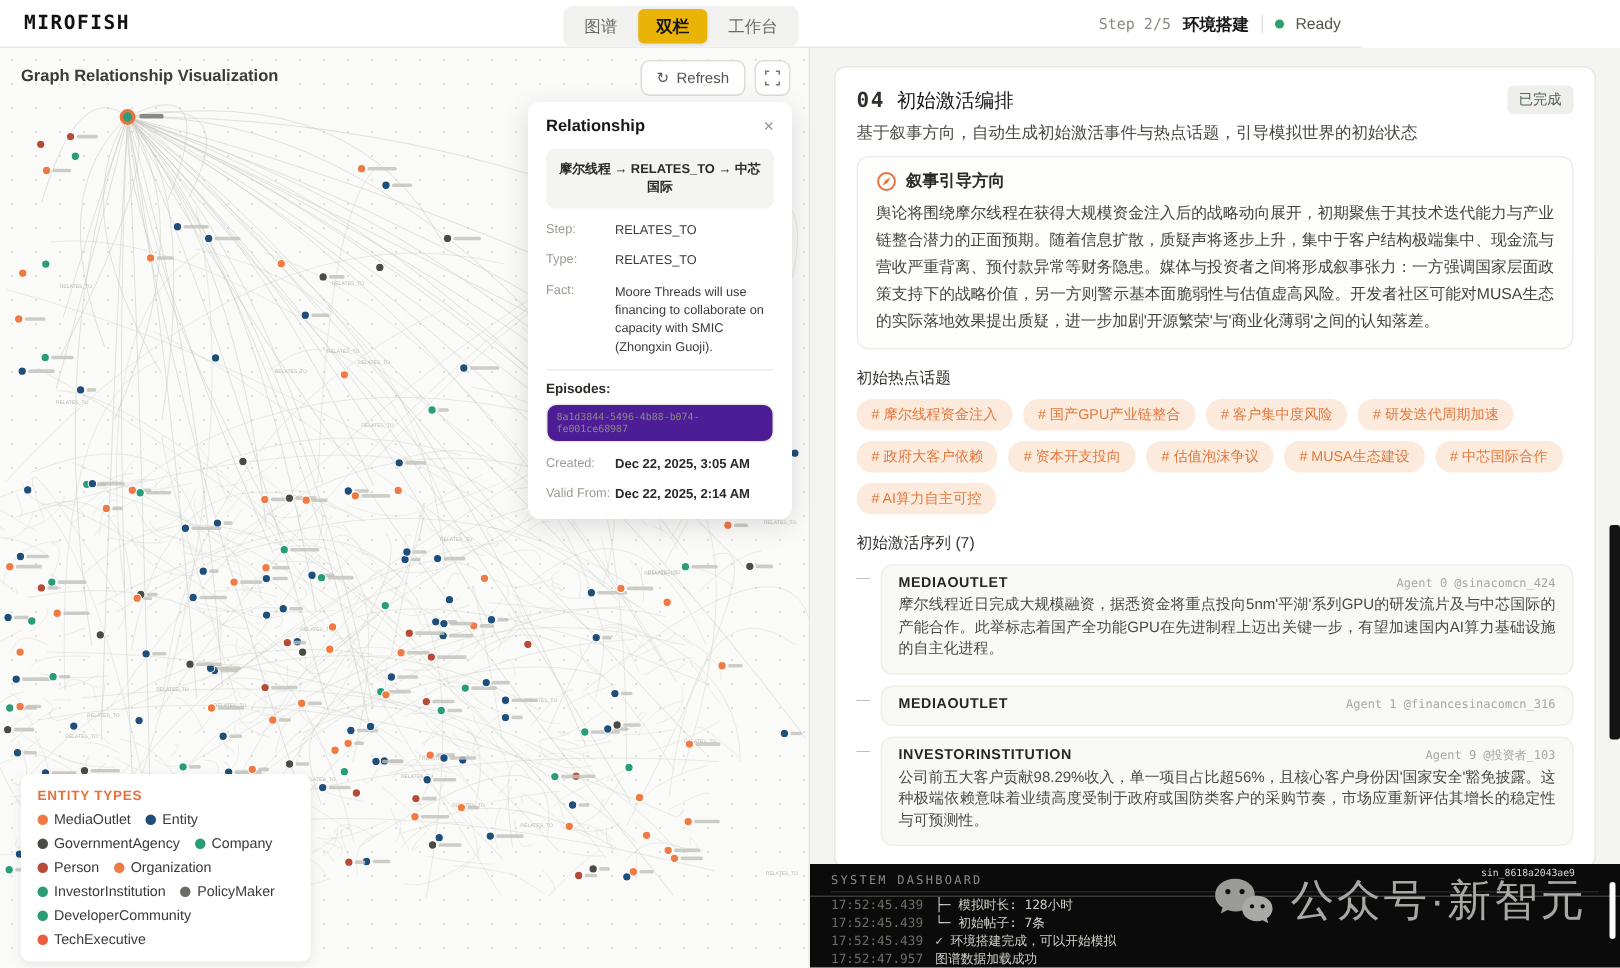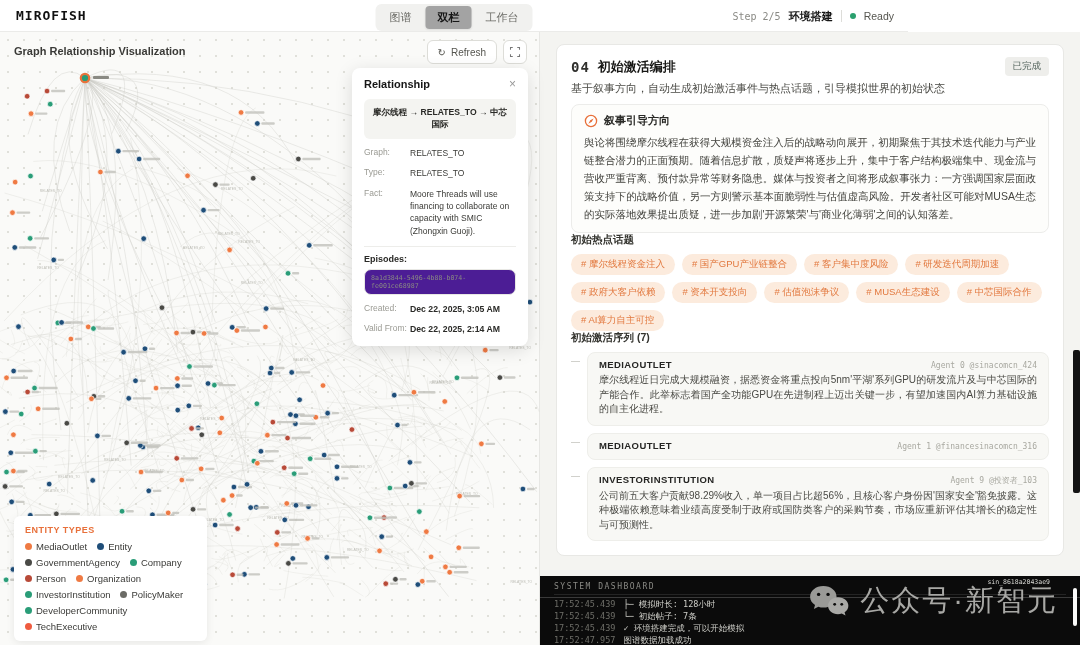--- a/index.html
+++ b/index.html
@@ -7,21 +7,21 @@
     font-family:"Liberation Sans","DejaVu Sans",sans-serif;}
 
   
   #topbar{position:absolute;left:0;top:0;width:908px;height:32px;background:#fff;
     border-bottom:1px solid #ebebe9;z-index:50;}
   #logo{position:absolute;left:16px;top:8px;font-family:"DejaVu Sans Mono",monospace;
     font-weight:700;font-size:13px;letter-spacing:1px;color:#111;}
   #tabs{position:absolute;left:50%;top:4px;transform:translateX(-50%);display:flex;
     background:#f1f1ef;border-radius:6px;padding:2px;gap:2px;}
   .tab{padding:4px 12px;font-size:11px;color:#6b6b66;border-radius:4px;cursor:pointer;white-space:nowrap;}
-  .tab.active{background:#a3a3a3;color:#161616;font-weight:700;box-shadow:0 1px 2px rgba(0,0,0,.08);}
+  .tab.active{background:#eab308;color:#161616;font-weight:700;box-shadow:0 1px 2px rgba(0,0,0,.08);}
   #topright{position:absolute;right:14px;top:0;height:32px;display:flex;align-items:center;gap:8px;}
   #step-label{font-size:10px;color:#8a8a85;font-family:"DejaVu Sans Mono",monospace;}
   #step-name{font-size:11px;font-weight:700;color:#161616;}
   .vdiv{width:1px;height:12px;background:#ddddd9;}
   #ready-dot{width:6px;height:6px;border-radius:50%;background:#2aa06e;}
   #ready-label{font-size:10.5px;color:#55554f;}
 
   
   #graph-panel{position:absolute;left:0;top:32px;width:540px;height:613px;background:#fafaf8;
     border-right:1px solid #e7e7e4;
@@ -61,30 +61,30 @@
   #episode-pill{margin-top:5px;border:1px solid #e8e8e4;background:#4c1d95;border-radius:7px;
     padding:4px 6px;font-size:6.6px;color:#8a8a83;font-family:"DejaVu Sans Mono",monospace;}
   .p-date{font-weight:700;color:#2a2a27;font-size:8.7px;}
 
   
   #right-panel{position:absolute;left:540px;top:32px;width:540px;height:603px;background:#f4f4f1;overflow:hidden;}
   #step-card{position:absolute;left:16px;top:12px;width:508px;background:#fff;border:1px solid #e8e8e5;
     border-radius:8px;padding:12px 14px 14px;}
   #card-head{display:flex;align-items:center;gap:8px;}
   #card-number{font-family:"DejaVu Sans Mono",monospace;font-size:14px;font-weight:700;color:#30302d;letter-spacing:1px;}
-  #card-title{font-size:13px;font-weight:700;color:#161614;}
+  #card-title{font-size:13px;font-weight:400;color:#161614;}
   #card-badge{margin-left:auto;background:#eeeeeb;color:#55655e;font-size:9.5px;border-radius:4px;padding:3px 8px;}
   #endpoint-line{margin-top:4px;font-size:8.3px;color:#b3b1a9;font-family:"DejaVu Sans Mono",monospace;}
   #card-desc{margin-top:5px;font-size:11px;color:#4a4a45;}
   #narr-box{margin-top:8px;border:1px solid #ececе8;border:1px solid #ececе8;border:1px solid #ececea;
     background:#fdfdfb;border-radius:8px;padding:8px 12px 9px;}
   #narr-head{display:flex;align-items:center;gap:6px;}
   #narr-title{font-size:11px;font-weight:700;color:#2a2a27;}
   #narr-body{margin-top:5px;font-size:10.5px;color:#44443f;line-height:18px;text-align:justify;}
-  .sec-label{font-size:10.5px;font-weight:700;color:#33332e;}
+  .sec-label{margin-top:12px;font-size:10.5px;font-weight:400;color:#33332e;}
   #topics{margin-top:7px;display:flex;flex-wrap:wrap;gap:7px;}
   .tag{background:#fcebdd;color:#e2793f;font-size:9.5px;padding:4px 10px;border-radius:12px;cursor:pointer;white-space:nowrap;}
   #sequence-list{margin-top:2px;}
   .seq-row{display:flex;margin-top:7px;}
   .seq-dash{width:16px;flex:none;color:#b8b8b1;font-size:9px;padding-top:4px;}
   .seq-box{flex:1;background:#f8f8f5;border:1px solid #eeeeea;border-radius:8px;padding:6px 11px 8px;}
   .seq-head{display:flex;justify-content:space-between;align-items:baseline;}
   .seq-type{font-size:9.5px;font-weight:700;color:#262624;letter-spacing:.4px;}
   .seq-agent{font-size:8px;color:#a8a8a0;font-family:"DejaVu Sans Mono",monospace;}
   .seq-text{margin-top:3px;font-size:10px;color:#4a4a45;line-height:14.5px;text-align:justify;}
@@ -1047,21 +1047,21 @@
   </div>
 
   <div id="popup">
     <div id="popup-head">
       <span id="popup-title">Relationship</span>
       <span id="popup-close">×</span>
     </div>
     <div id="relation-box">摩尔线程 → RELATES_TO → 中芯国际</div>
     <div id="popup-fields">
         <div class="p-row">
-          <div class="p-label">Graph:</div>
+          <div class="p-label">Step:</div>
           <div class="p-value">RELATES_TO</div>
         </div>
         <div class="p-row">
           <div class="p-label">Type:</div>
           <div class="p-value">RELATES_TO</div>
         </div>
         <div class="p-row">
           <div class="p-label">Fact:</div>
           <div class="p-value">Moore Threads will use financing to collaborate on capacity with SMIC (Zhongxin Guoji).</div>
         </div>

